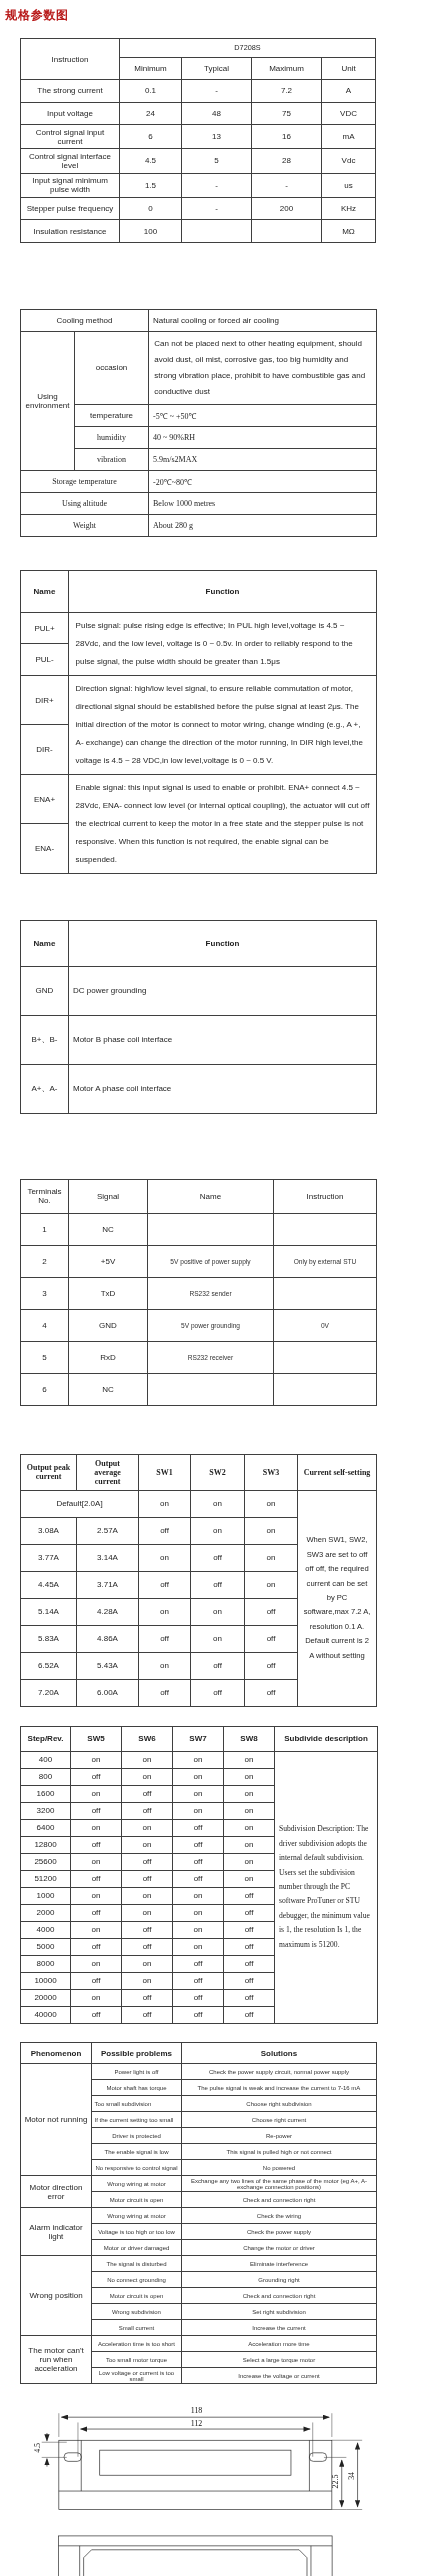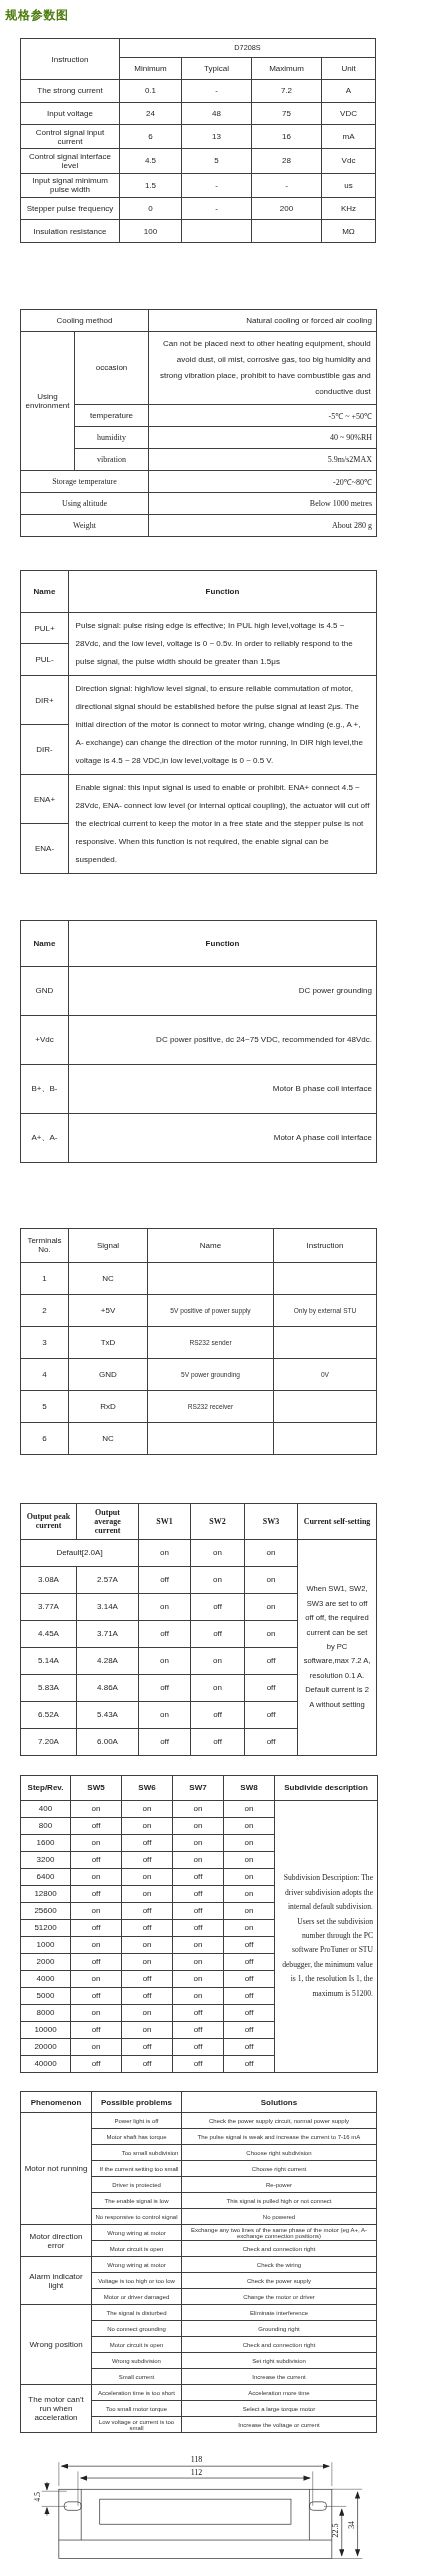--- a/index.html
+++ b/index.html
@@ -2,37 +2,37 @@
 <html style="font-size:10.6px"><head>
 <meta charset="utf-8">
 <style>
   * { box-sizing: border-box; }
   html,body { margin:0; padding:0; }
   body {
     width: 423px; min-height: 2576px; background: #ffffff;
     font-family: "Liberation Sans", sans-serif; color: #1f1f1f;
   }
   .title {
-    font-size: 12px; font-weight: bold; color: #4d7c0f;
+    font-size: 12px; font-weight: bold; color: #b91c1c;
     padding: 6.6px 0 0 5.3px; letter-spacing: 0.7px;
   }
   table {
     border-collapse: collapse; margin-left: 20px; width: 356px;
     table-layout: fixed;
   }
   table { border: 1.3px solid #3f3f3f; }
   th, td {
     border: 0.7px solid #3f3f3f; padding: 2.6px 4px; text-align: center;
     vertical-align: middle; font-size: 8px; font-weight: normal;
     word-wrap: break-word;
   }
   th { font-weight: bold; }
   .fn { text-align: left; line-height: 2.25; padding: 4px 6.6px; }
   .serif { font-family: "Liberation Serif", serif; }
-  .left { text-align: right; }
+  .left { text-align: left; }
   .note { font-size: 7.6px; line-height: 1.9; padding: 4px 5.3px; }
   .small { font-size: 6px; color: #333; }
   .t1 td { height: 22.5px; }
   .t2 td { height: 22px; }
   .t3 th { height: 42px; }
   .t4 th { height: 46px; }
   .t4 td { height: 49px; }
   .t5 td { height: 32px; }
   .t6 th { height: 36px; font-family: "Liberation Serif", serif; }
   .t6 td { height: 27px; }
@@ -215,24 +215,20 @@
   <tbody>
       <tr>
     <th>Name</th>
     <th>Function</th>
   </tr>
   <tr>
     <td>GND</td>
     <td class="left">DC power grounding</td>
   </tr>
   <tr>
-    <td>+Vdc</td>
-    <td class="left">DC power positive, dc 24~75 VDC, recommended for 48Vdc.</td>
-  </tr>
-  <tr>
     <td>B+、B-</td>
     <td class="left">Motor B phase coil interface</td>
   </tr>
   <tr>
     <td>A+、A-</td>
     <td class="left">Motor A phase coil interface</td>
   </tr>
 </tbody>
   </table>
 

